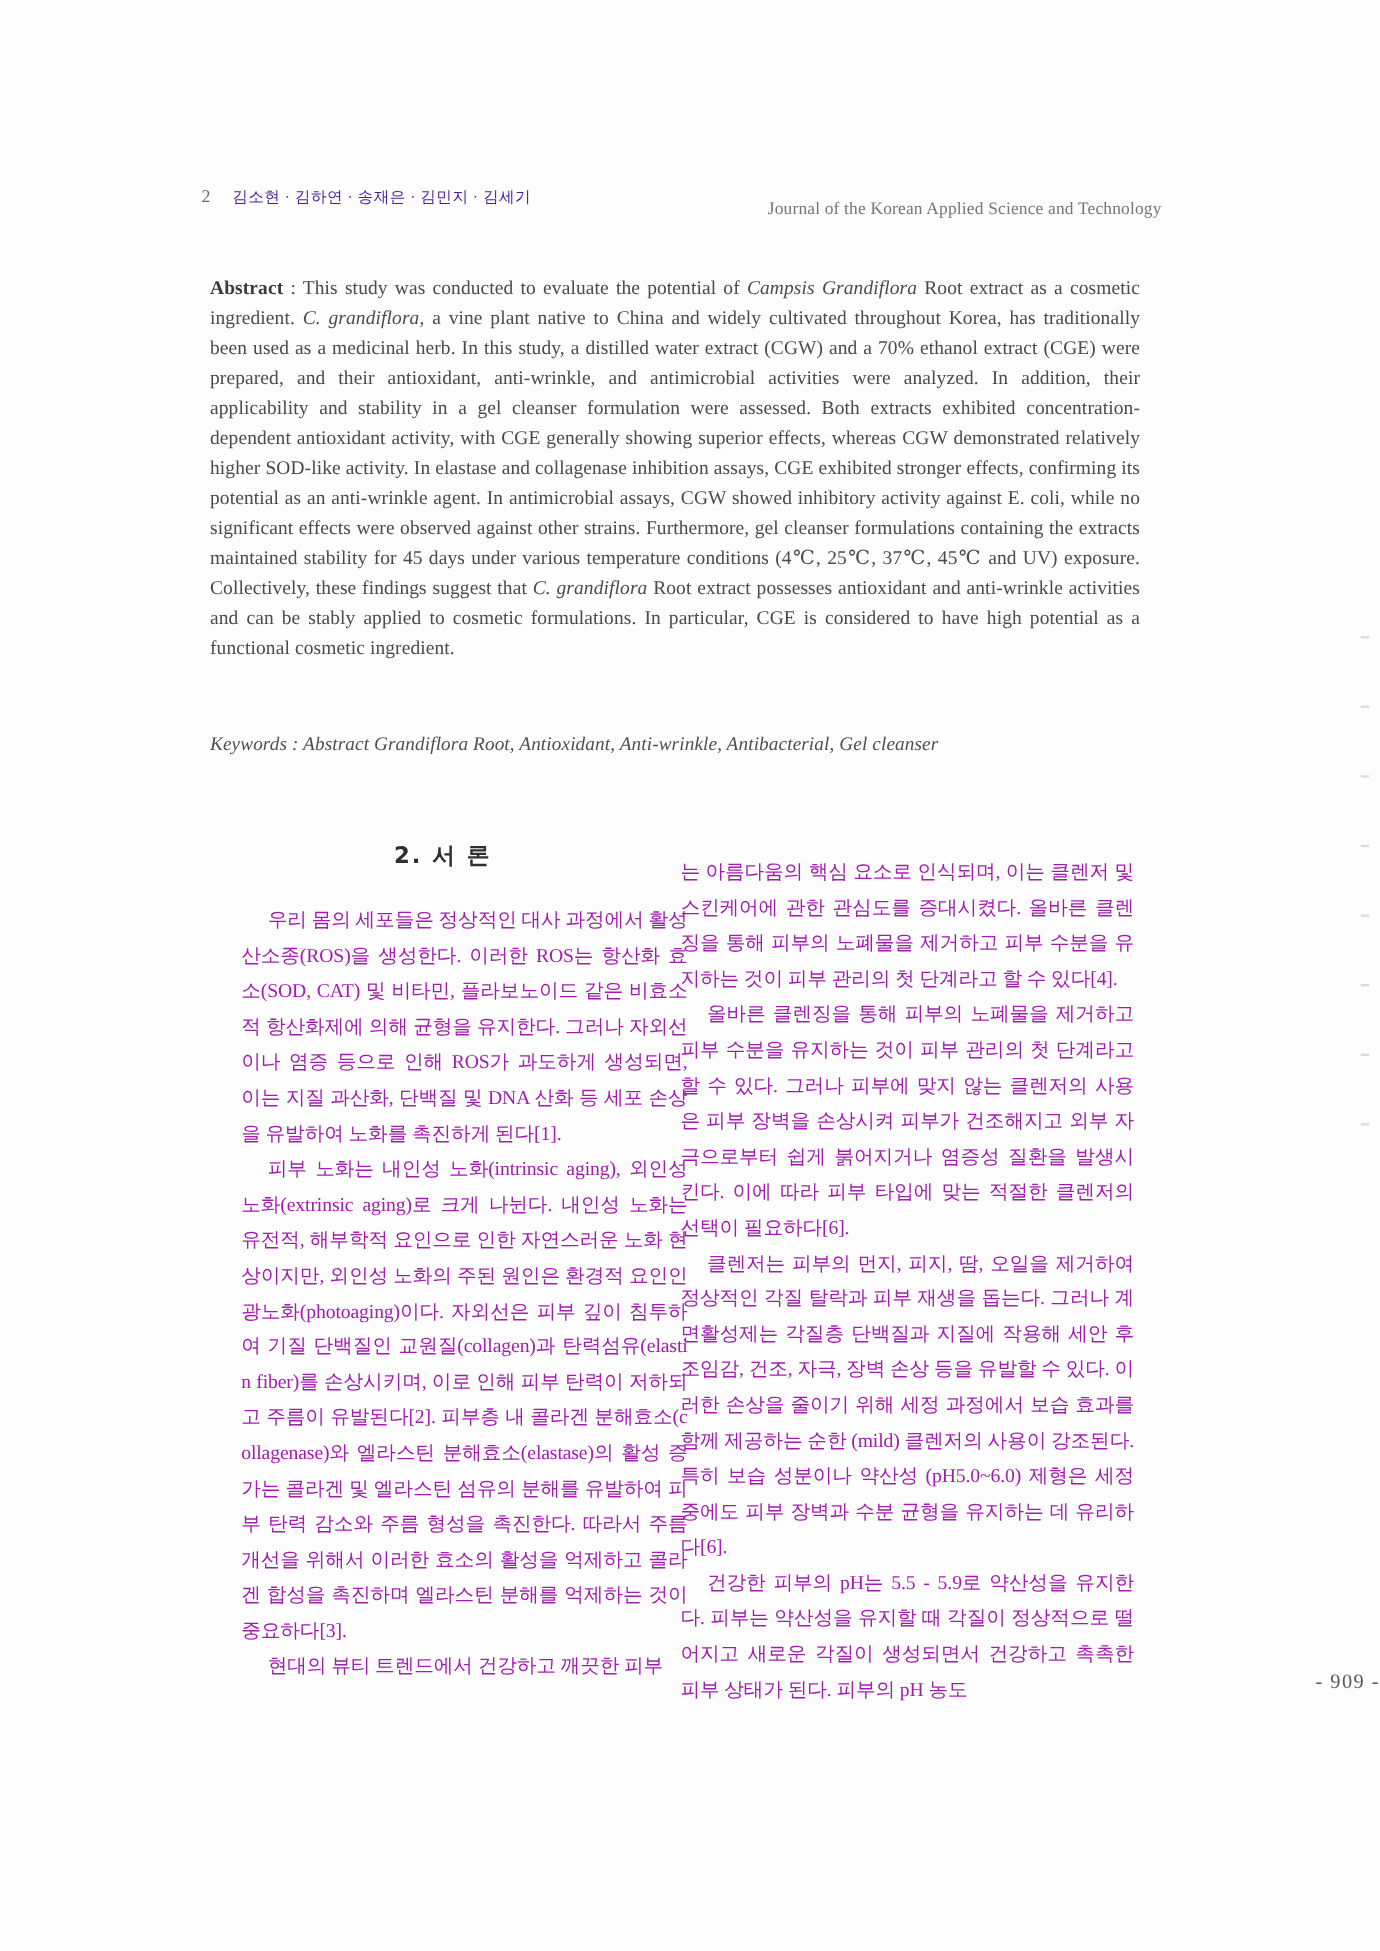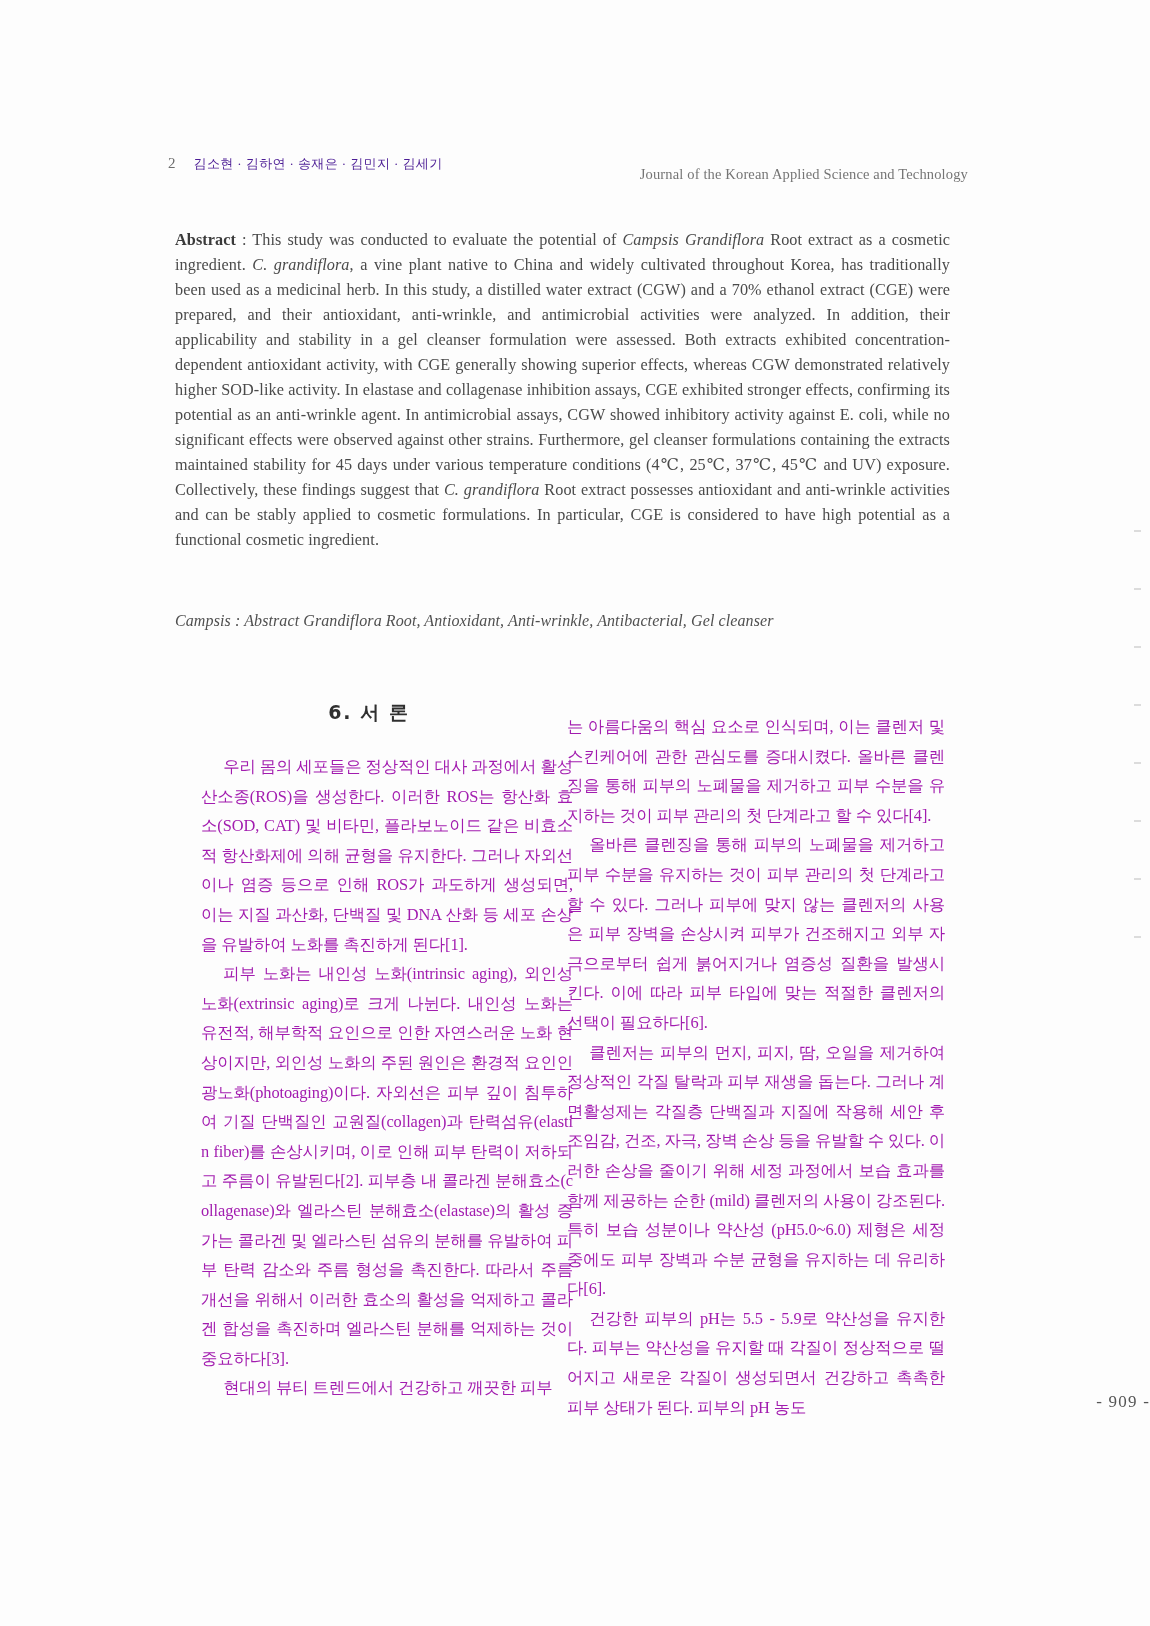--- a/index.html
+++ b/index.html
@@ -163,24 +163,24 @@
     <span class="runhead-pageno">2</span>
     <span class="runhead-authors">김소현 · 김하연 · 송재은 · 김민지 · 김세기</span>
     <span class="runhead-journal">Journal of the Korean Applied Science and Technology</span>
   </div>
 
   <div class="abstract">
     <span class="lead">Abstract</span><span> : </span><span>This study was conducted to evaluate the potential of </span><i>Campsis Grandiflora</i><span> Root extract as a cosmetic ingredient. </span><i>C. grandiflora</i><span>, a vine plant native to China and widely cultivated throughout Korea, has traditionally been used as a medicinal herb. In this study, a distilled water extract (CGW) and a 70% ethanol extract (CGE) were prepared, and their antioxidant, anti-wrinkle, and antimicrobial activities were analyzed. In addition, their applicability and stability in a gel cleanser formulation were assessed. Both extracts exhibited concentration-dependent antioxidant activity, with CGE generally showing superior effects, whereas CGW demonstrated relatively higher SOD-like activity. In elastase and collagenase inhibition assays, CGE exhibited stronger effects, confirming its potential as an anti-wrinkle agent. In antimicrobial assays, CGW showed inhibitory activity against E. coli, while no significant effects were observed against other strains. Furthermore, gel cleanser formulations containing the extracts maintained stability for 45 days under various temperature conditions (4℃, 25℃, 37℃, 45℃ and UV) exposure. Collectively, these findings suggest that </span><i>C. grandiflora</i><span> Root extract possesses antioxidant and anti-wrinkle activities and can be stably applied to cosmetic formulations. In particular, CGE is considered to have high potential as a functional cosmetic ingredient.</span>
   </div>
 
   <div class="keywords kw">
-    <span>Campsis</span><span> : </span><span>Abstract Grandiflora Root, Antioxidant, Anti-wrinkle, Antibacterial, Gel cleanser</span>
-  </div>
-
-  <div class="section-title">6. 서 론</div>
+    <span>Keywords</span><span> : </span><span>Abstract Grandiflora Root, Antioxidant, Anti-wrinkle, Antibacterial, Gel cleanser</span>
+  </div>
+
+  <div class="section-title">2. 서 론</div>
 
   <div class="col col-left">
     <p>우리 몸의 세포들은 정상적인 대사 과정에서 활성 산소종(ROS)을 생성한다. 이러한 ROS는 항산화 효소(SOD, CAT) 및 비타민, 플라보노이드 같은 비효소적 항산화제에 의해 균형을 유지한다. 그러나 자외선이나 염증 등으로 인해 ROS가 과도하게 생성되면, 이는 지질 과산화, 단백질 및 DNA 산화 등 세포 손상을 유발하여 노화를 촉진하게 된다[1].</p>
     <p>피부 노화는 내인성 노화(intrinsic aging), 외인성 노화(extrinsic aging)로 크게 나뉜다. 내인성 노화는 유전적, 해부학적 요인으로 인한 자연스러운 노화 현상이지만, 외인성 노화의 주된 원인은 환경적 요인인 광노화(photoaging)이다. 자외선은 피부 깊이 침투하여 기질 단백질인 교원질(collagen)과 탄력섬유(elastin fiber)를 손상시키며, 이로 인해 피부 탄력이 저하되고 주름이 유발된다[2]. 피부층 내 콜라겐 분해효소(collagenase)와 엘라스틴 분해효소(elastase)의 활성 증가는 콜라겐 및 엘라스틴 섬유의 분해를 유발하여 피부 탄력 감소와 주름 형성을 촉진한다. 따라서 주름 개선을 위해서 이러한 효소의 활성을 억제하고 콜라겐 합성을 촉진하며 엘라스틴 분해를 억제하는 것이 중요하다[3].</p>
     <p>현대의 뷰티 트렌드에서 건강하고 깨끗한 피부</p>
   </div>
 
   <div class="col col-right">
     <p class="noindent">는 아름다움의 핵심 요소로 인식되며, 이는 클렌저 및 스킨케어에 관한 관심도를 증대시켰다. 올바른 클렌징을 통해 피부의 노폐물을 제거하고 피부 수분을 유지하는 것이 피부 관리의 첫 단계라고 할 수 있다[4].</p>
     <p>올바른 클렌징을 통해 피부의 노폐물을 제거하고 피부 수분을 유지하는 것이 피부 관리의 첫 단계라고 할 수 있다. 그러나 피부에 맞지 않는 클렌저의 사용은 피부 장벽을 손상시켜 피부가 건조해지고 외부 자극으로부터 쉽게 붉어지거나 염증성 질환을 발생시킨다. 이에 따라 피부 타입에 맞는 적절한 클렌저의 선택이 필요하다[6].</p>

